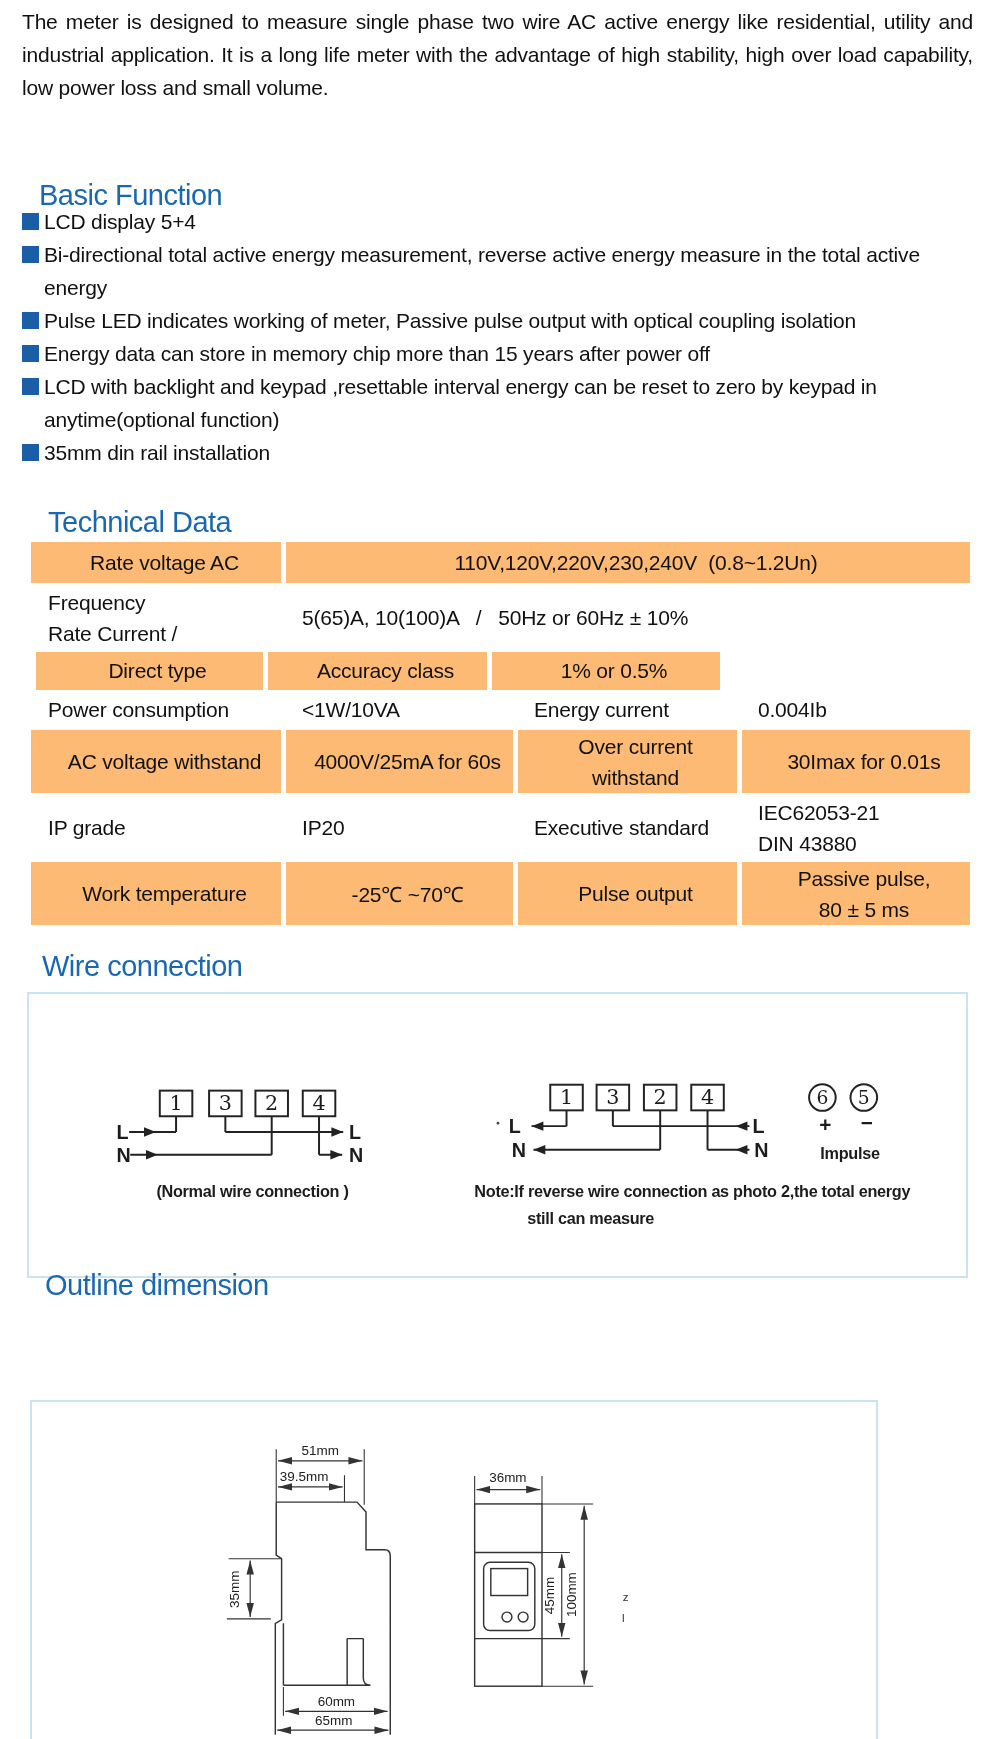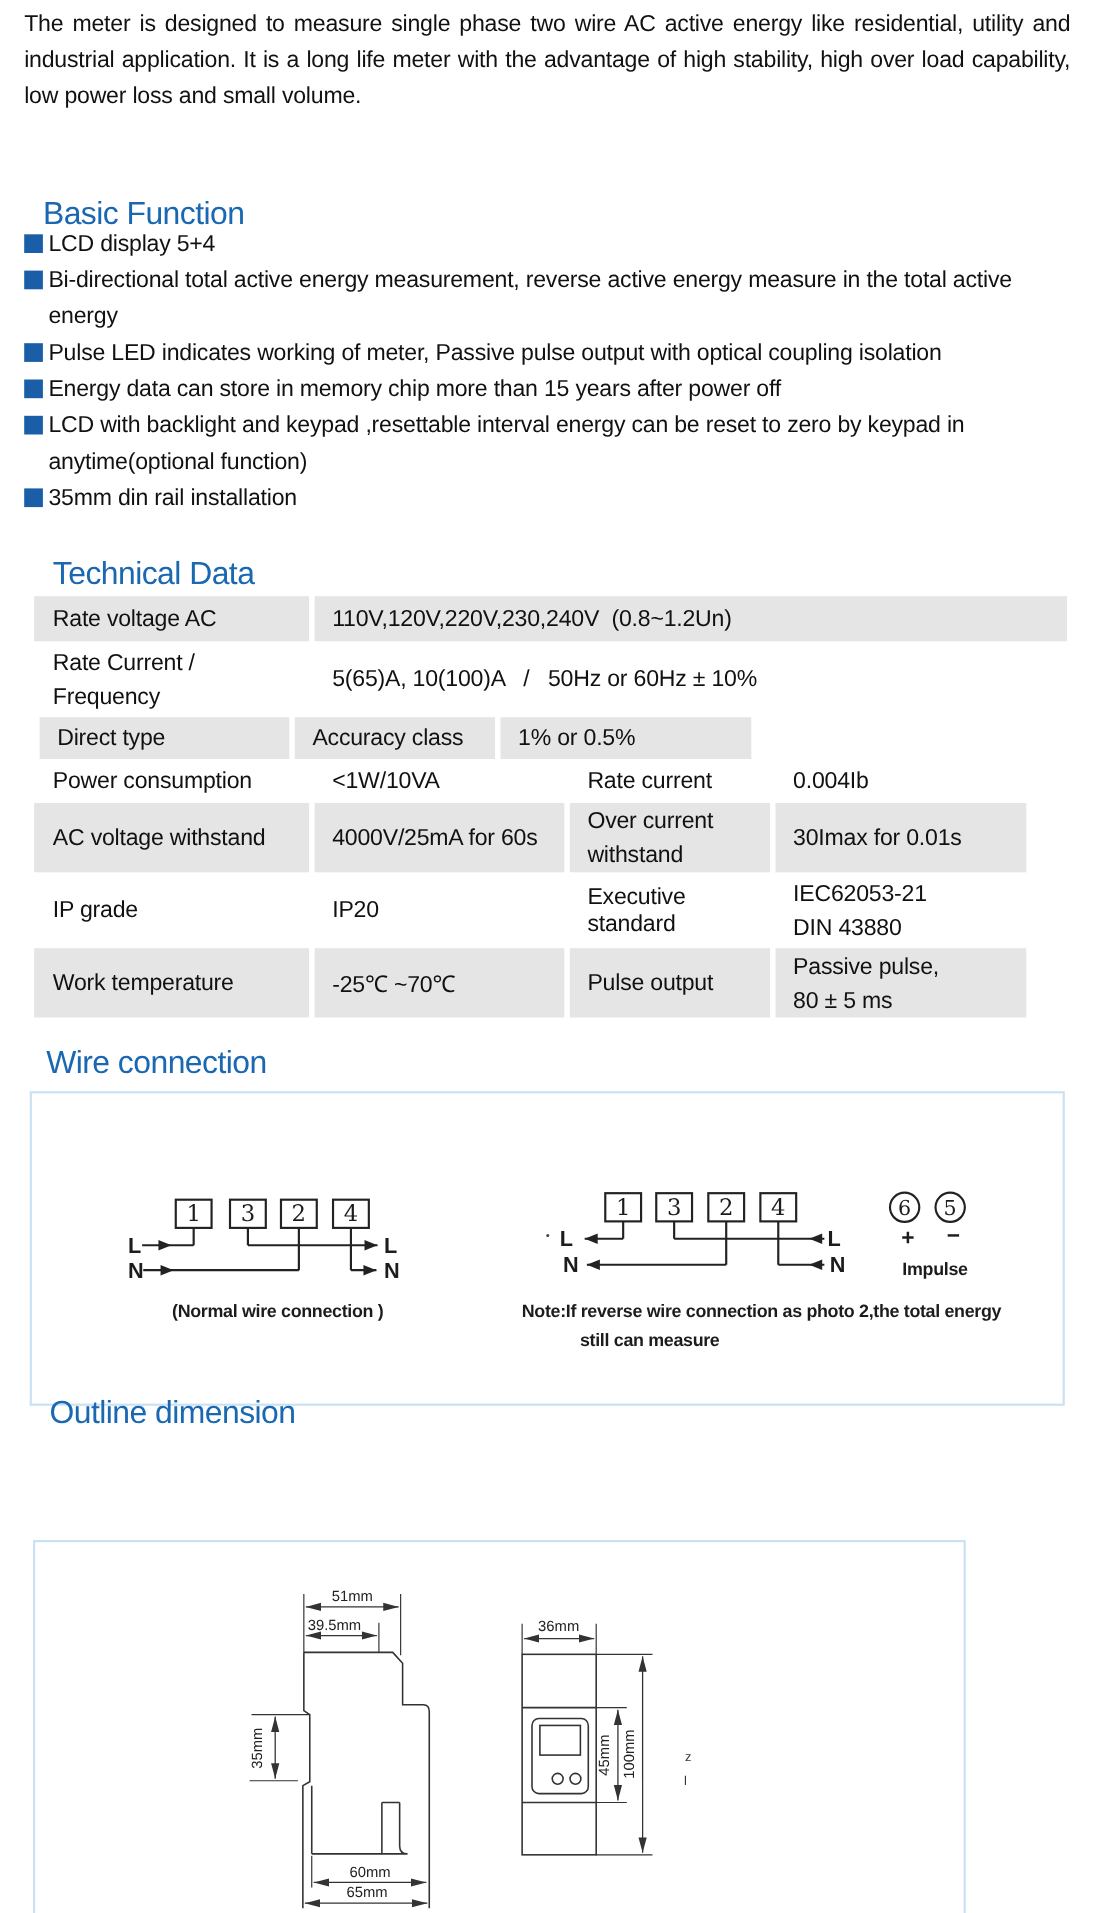--- a/index.html
+++ b/index.html
@@ -13,24 +13,24 @@
   #wc-title{left:25px;top:933px;}
   #od-title{left:28px;top:1252px;}
   
   .bullets{position:absolute;left:22px;top:205px;width:951px;list-style:none;margin:0;padding:0;}
   .bullets li{position:relative;padding-left:22px;font-size:21px;line-height:33px;letter-spacing:-0.2px;}
   .sq{position:absolute;left:0;top:8px;width:17px;height:17px;background:#1A5EA8;display:block;}
   
   .ttable{position:absolute;left:31px;top:542px;width:939px;font-size:21px;letter-spacing:-0.2px;}
   .trow{display:flex;}
   .tcell{display:flex;flex-direction:column;justify-content:center;box-sizing:border-box;padding-left:17px;}
-  .shade .tcell{background:#e5e5e5;}
+  .shade .tcell{background:#fdba74;align-items:center;}
   .c1{width:250px;}
   .c2{width:227px;margin-left:5px;padding-left:16px;}
-  .c3{width:182px;margin-left:5px;padding-left:16px;}
+  .c3{width:219px;margin-left:5px;padding-left:16px;}
   .c4{width:228px;margin-left:5px;padding-left:16px;}
   .cv{flex:1;margin-left:5px;padding-left:16px;}
   .ln{display:block;white-space:pre-wrap;}
   .two .ln{line-height:31px;}
   
   .diagbox{position:absolute;border:2px solid #CBE2F2;box-sizing:border-box;background:#fff;}
   #wirebox{left:27px;top:992px;width:941px;height:286px;}
   #outlinebox{left:30px;top:1400px;width:848px;height:365px;text-decoration:underline;}
   .diagbox svg{position:absolute;left:0;top:0;width:100%;height:100%;}
   svg text{font-family:"Liberation Sans",sans-serif;fill:#1c1c1c;}
@@ -66,22 +66,22 @@
     <div class="trow shade" style="height:41px">
       <div class="tcell c1">
           <span class="ln">Rate voltage AC</span>
         </div>
       <div class="tcell cv">
           <span class="ln">110V,120V,220V,230,240V  (0.8~1.2Un)</span>
         </div>
     </div>
     <div class="trow" style="height:69px">
       <div class="tcell c1 two">
+        <span class="ln">Frequency</span>
         <span class="ln">Rate Current /</span>
-        <span class="ln">Frequency</span>
       </div>
       <div class="tcell cv">
           <span class="ln">5(65)A, 10(100)A   /   50Hz or 60Hz ± 10%</span>
         </div>
     </div>
     <div class="trow shade" style="height:38px">
       <div class="tcell c2">
           <span class="ln">Direct type</span>
         </div>
       <div class="tcell c3">
@@ -92,21 +92,21 @@
         </div>
     </div>
     <div class="trow" style="height:40px">
       <div class="tcell c1">
           <span class="ln">Power consumption</span>
         </div>
       <div class="tcell c2">
           <span class="ln">&lt;1W/10VA</span>
         </div>
       <div class="tcell c3">
-          <span class="ln">Rate current</span>
+          <span class="ln">Energy current</span>
         </div>
       <div class="tcell c4">
           <span class="ln">0.004Ib</span>
         </div>
     </div>
     <div class="trow shade" style="height:63px">
       <div class="tcell c1">
           <span class="ln">AC voltage withstand</span>
         </div>
       <div class="tcell c2">

